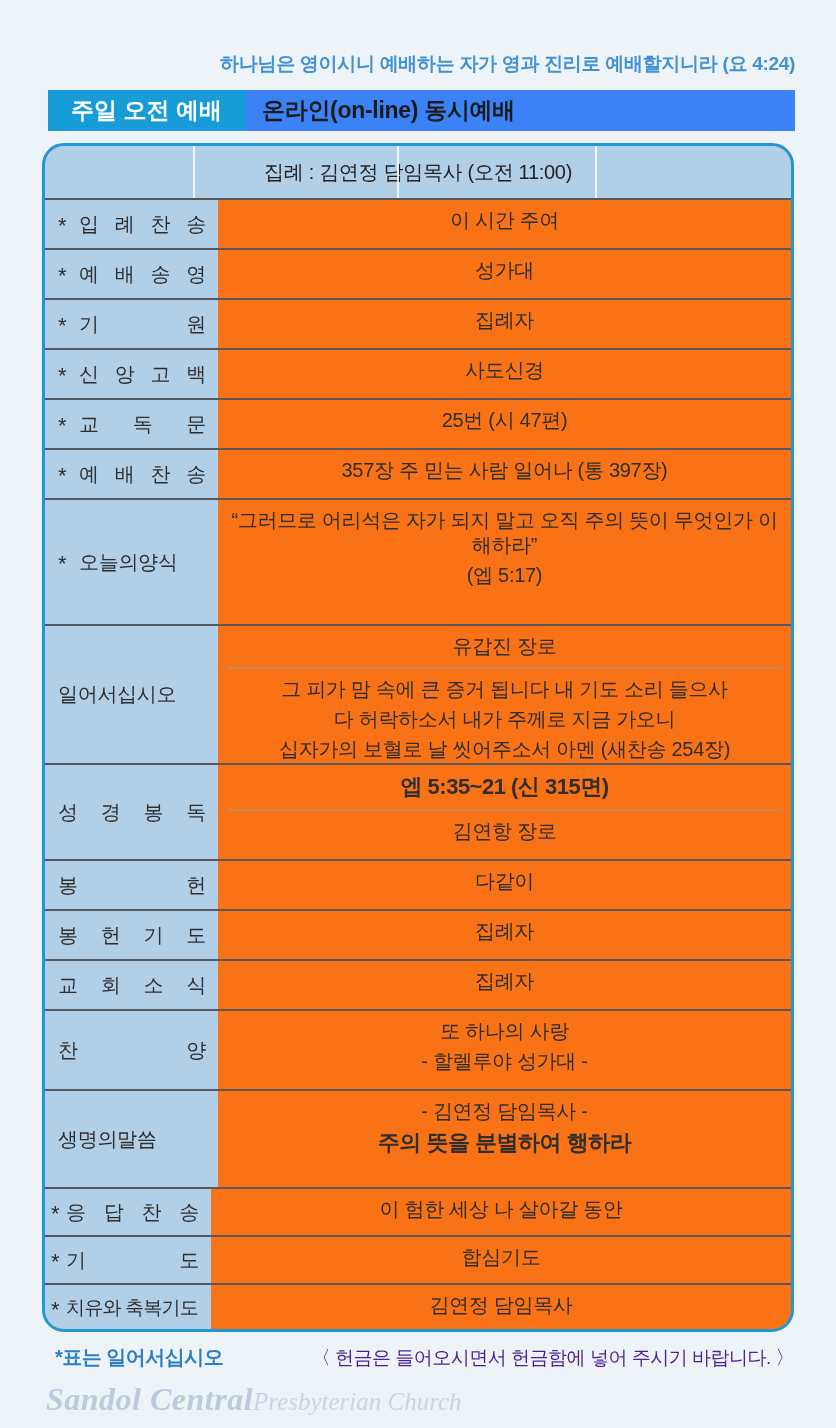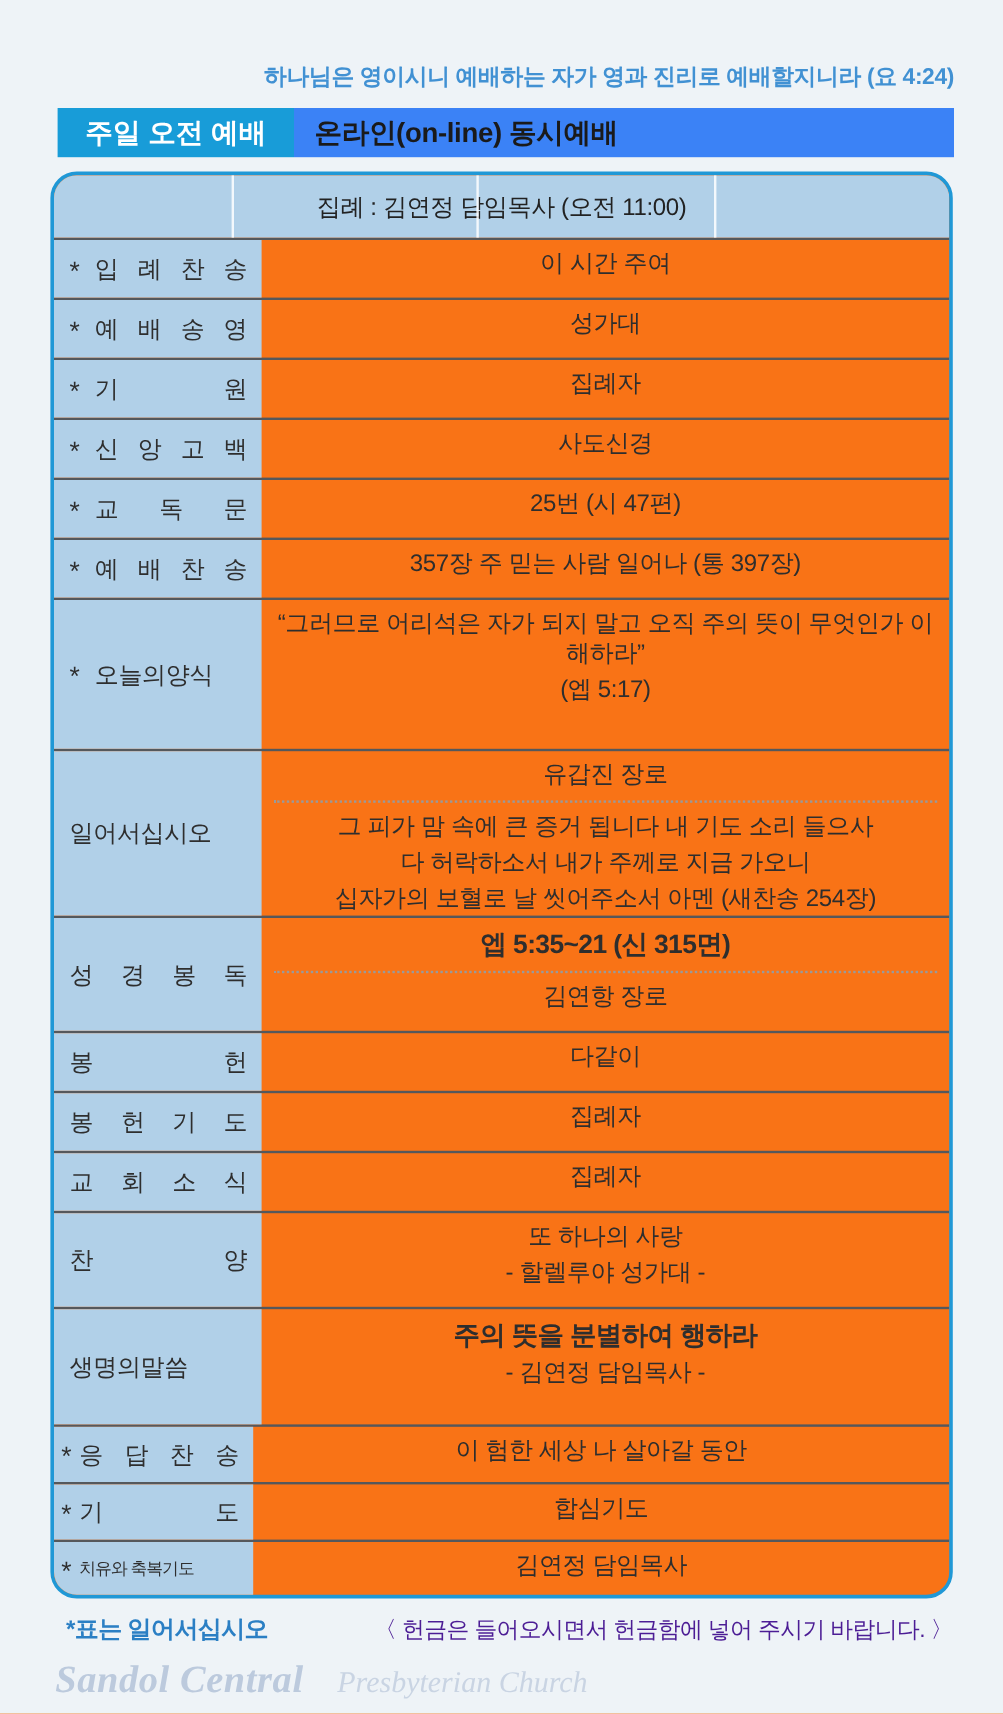--- a/index.html
+++ b/index.html
@@ -44,40 +44,40 @@
     width:148px;flex:0 0 148px;background:#b1d0e8;
     display:flex;align-items:center;padding:0 12px 0 13px;box-sizing:content-box;
   }
   .row.tight .label-cell{padding-left:6px;}
   .star{font-size:22px;width:21px;flex:0 0 21px;color:#2e2e2e;line-height:1;padding-top:3px;}
   .row.tight .star{width:15px;flex:0 0 15px;}
   .label-text{
     flex:1;font-size:20px;color:#2e2e2e;
     text-align:justify;text-align-last:justify;letter-spacing:-0.3px;
   }
-  .row.small-label .label-text{font-size:14px;letter-spacing:-0.8px;white-space:nowrap;text-align-last:left;}
+  .row.small-label .label-text{font-size:19px;letter-spacing:-0.8px;white-space:nowrap;text-align-last:left;}
   .content-cell{
     flex:1;display:flex;flex-direction:column;justify-content:flex-start;align-items:center;
     text-align:center;font-size:20px;line-height:1.25;color:#2e2e2e;padding:4px 10px;
     box-sizing:border-box;letter-spacing:-0.3px;
   }
   .seg{display:flex;flex-direction:column;justify-content:center;gap:5px;padding:4px 0;}
   .line{}
   .line.b{font-weight:bold;font-size:22px;letter-spacing:-0.5px;}
   .dotted{width:100%;border-top:2px dotted #9a9a9a;margin:4px 0;}
   
   .footnotes{
     position:absolute;top:1344px;left:55px;right:42px;
     display:flex;justify-content:space-between;align-items:baseline;
   }
   .stand-note{color:#2b7fc4;font-weight:bold;font-size:20px;letter-spacing:-0.5px;}
   .offering-note{color:#4c1d95;font-size:19px;letter-spacing:-0.5px;}
   
   .watermark{
-    position:absolute;top:1381px;left:46px;display:flex;align-items:baseline;gap:28px;
+    position:absolute;top:1381px;left:46px;display:flex;align-items:baseline;gap:0;
     font-family:"Liberation Serif","DejaVu Serif",serif;font-style:italic;
   }
   .wm-primary{font-size:32px;font-weight:bold;color:#bccadd;letter-spacing:0.5px;}
   .wm-secondary{font-size:25px;color:#c9d4e3;}
 </style>
 </head>
 <body>
 
 <div class="verse">하나님은 영이시니 예배하는 자가 영과 진리로 예배할지니라 (요 4:24)</div>
 
@@ -242,22 +242,22 @@
             <div class="line">- 할렐루야 성가대 -</div>
           </div>
         </div>
       </div>
       <div class="row" style="height: 96px; flex-basis: 96px;">
         <div class="label-cell">
           <span class="label-text">생명의말씀</span>
         </div>
         <div class="content-cell">
           <div class="seg">
+            <div class="line">- 김연정 담임목사 -</div>
             <div class="line b">주의 뜻을 분별하여 행하라</div>
-            <div class="line">- 김연정 담임목사 -</div>
           </div>
         </div>
       </div>
       <div class="row tight" style="height: 46px; flex-basis: 46px;">
         <div class="label-cell">
           <span class="star">*</span>
           <span class="label-text">응 답 찬 송</span>
         </div>
         <div class="content-cell">
           <div class="seg">

